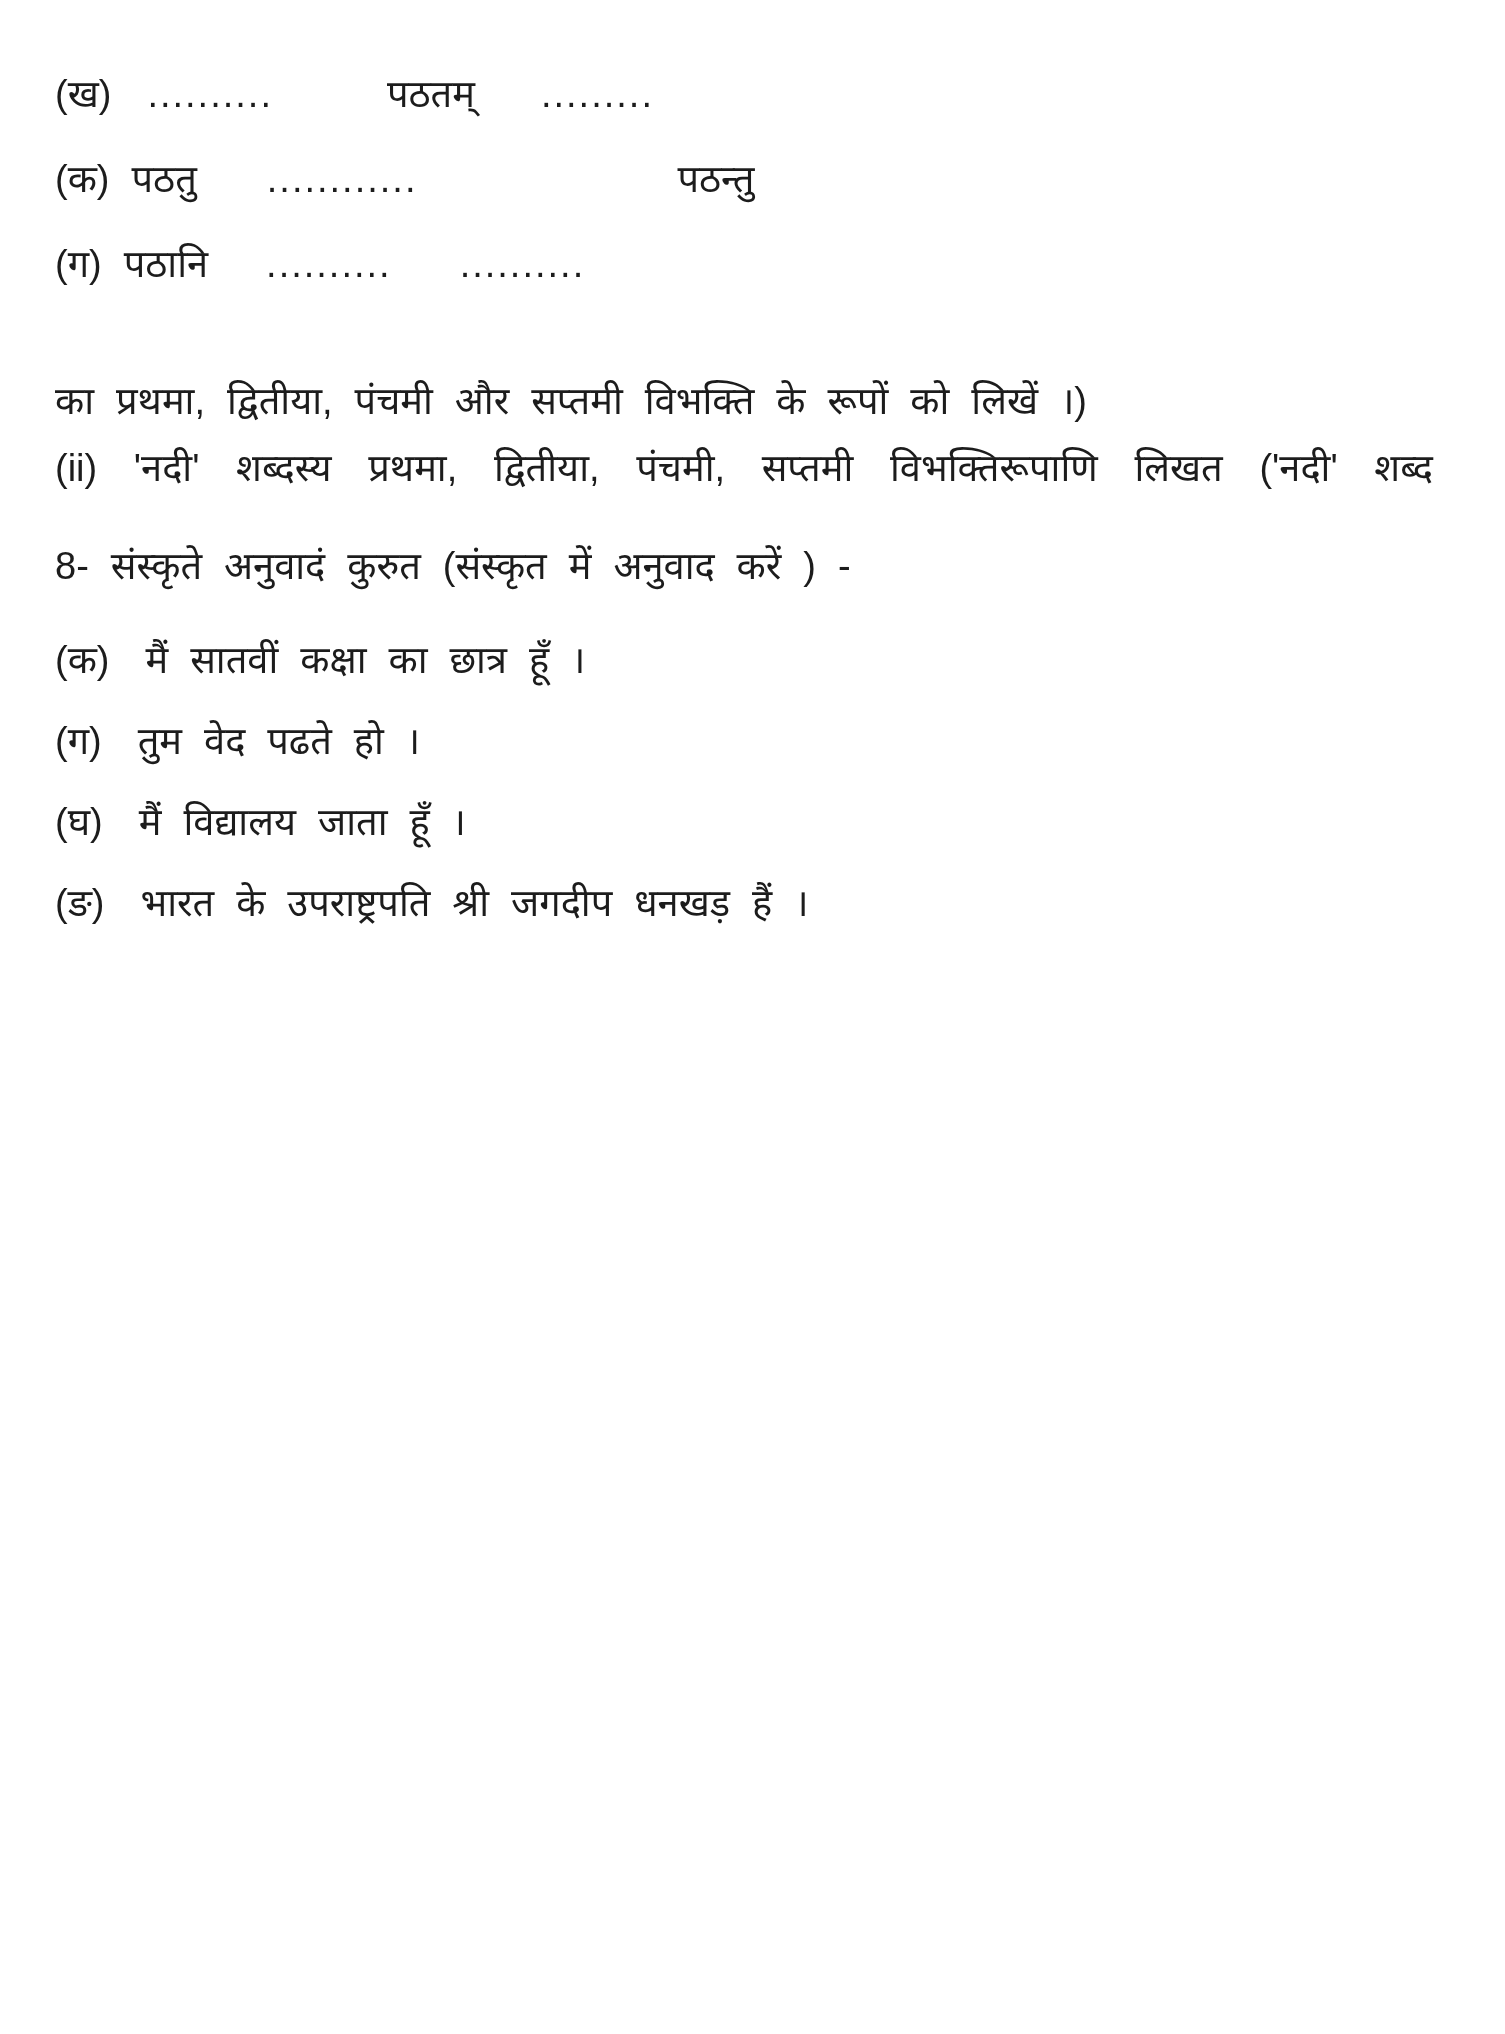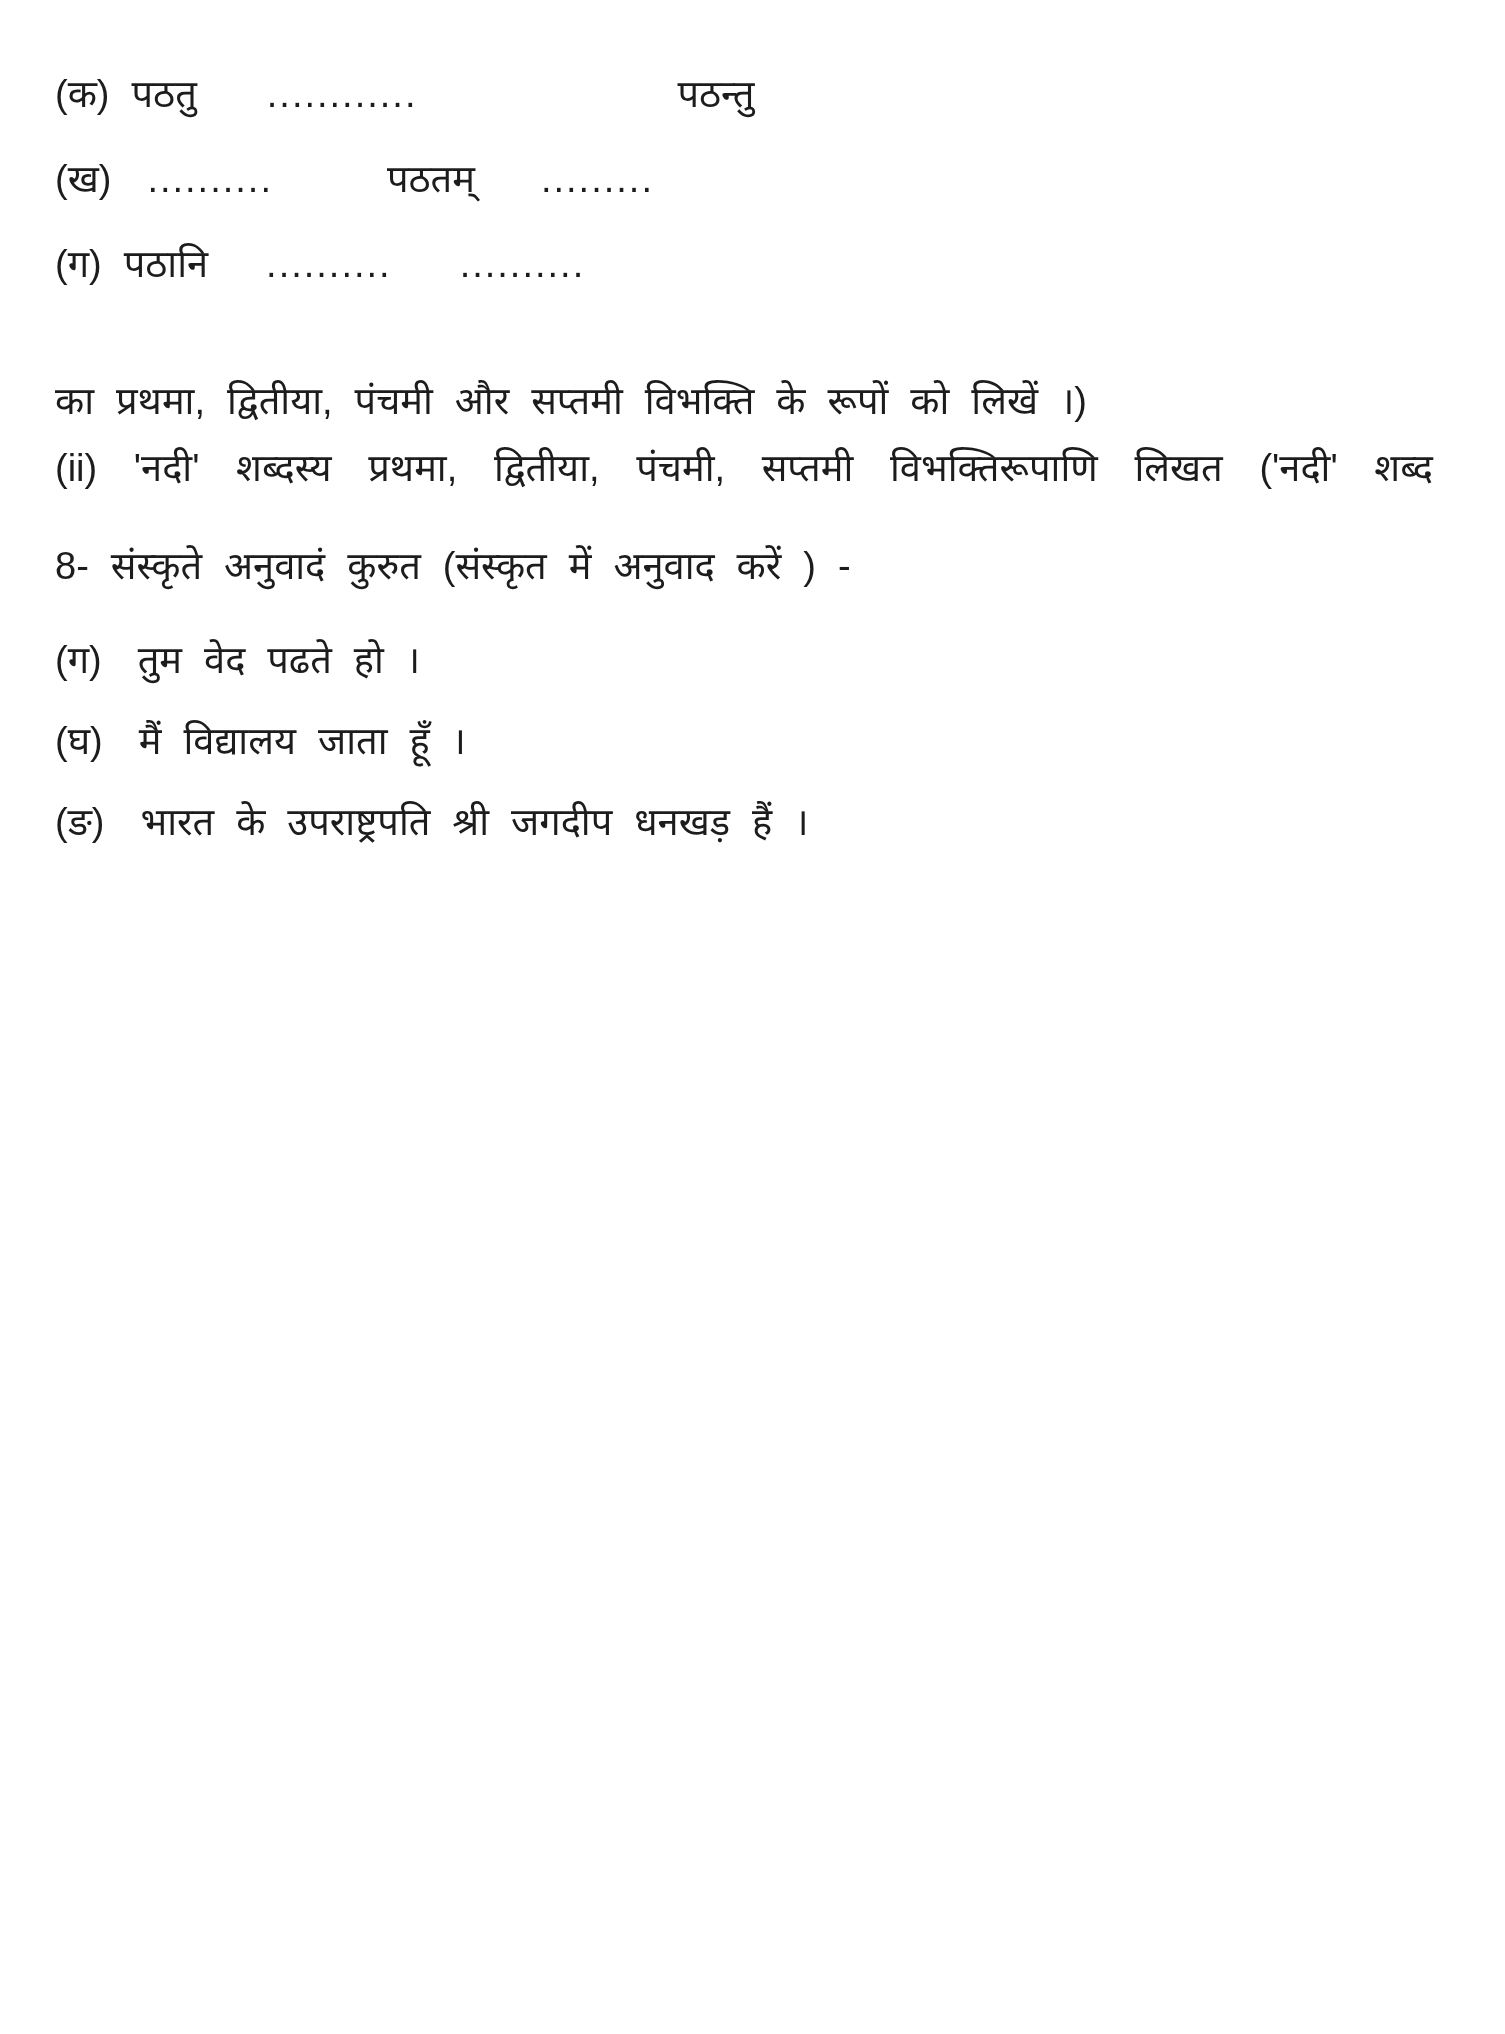--- a/index.html
+++ b/index.html
@@ -59,48 +59,52 @@
   .q8-heading { margin-top: 38px; margin-bottom: 42px; }
   .q8-item { margin-bottom: 29px; }
   .q8-item .item-label { display: inline-block; margin-right: 14px; }
 </style>
 </head>
 <body>
 
 <div class="page">
 
 
+  <div class="line blank-row row-kha">
+    <span class="cell label">(ख)</span>
+    <span class="cell c1 dots">..........</span>
+    <span class="cell c2">पठतम्</span>
+    <span class="cell c3 dots">.........</span>
+  </div>
+
   <div class="line blank-row row-ka">
     <span class="cell label">(क)</span>
     <span class="cell c1">पठतु</span>
     <span class="cell c2 dots">............</span>
     <span class="cell c3">पठन्तु</span>
-  </div>
-
-  <div class="line blank-row row-kha">
-    <span class="cell label">(ख)</span>
-    <span class="cell c1 dots">..........</span>
-    <span class="cell c2">पठतम्</span>
-    <span class="cell c3 dots">.........</span>
   </div>
 
   <div class="line blank-row row-ga">
     <span class="cell label">(ग)</span>
     <span class="cell c1">पठानि</span>
     <span class="cell c2 dots">..........</span>
     <span class="cell c3 dots">..........</span>
   </div>
 
   <div class="part-ii">
     <div class="pline">का प्रथमा, द्वितीया, पंचमी और सप्तमी विभक्ति के रूपों को लिखें ।)</div>
     <div class="pline justified">(ii) 'नदी' शब्दस्य प्रथमा, द्वितीया, पंचमी, सप्तमी विभक्तिरूपाणि लिखत ('नदी' शब्द</div>
   </div>
 
   <div class="line q8-heading">8- संस्कृते अनुवादं कुरुत (संस्कृत में अनुवाद करें ) -</div>
 
+  <div class="line q8-item">
+    <span class="item-label">(क)</span>
+    <span class="item-text">मैं सातवीं कक्षा का छात्र हूँ ।</span>
+  </div>
 
 
   <div class="line q8-item">
     <span class="item-label">(ग)</span>
     <span class="item-text">तुम वेद पढते हो ।</span>
   </div>
 
   <div class="line q8-item">
     <span class="item-label">(घ)</span>
     <span class="item-text">मैं विद्यालय जाता हूँ ।</span>

